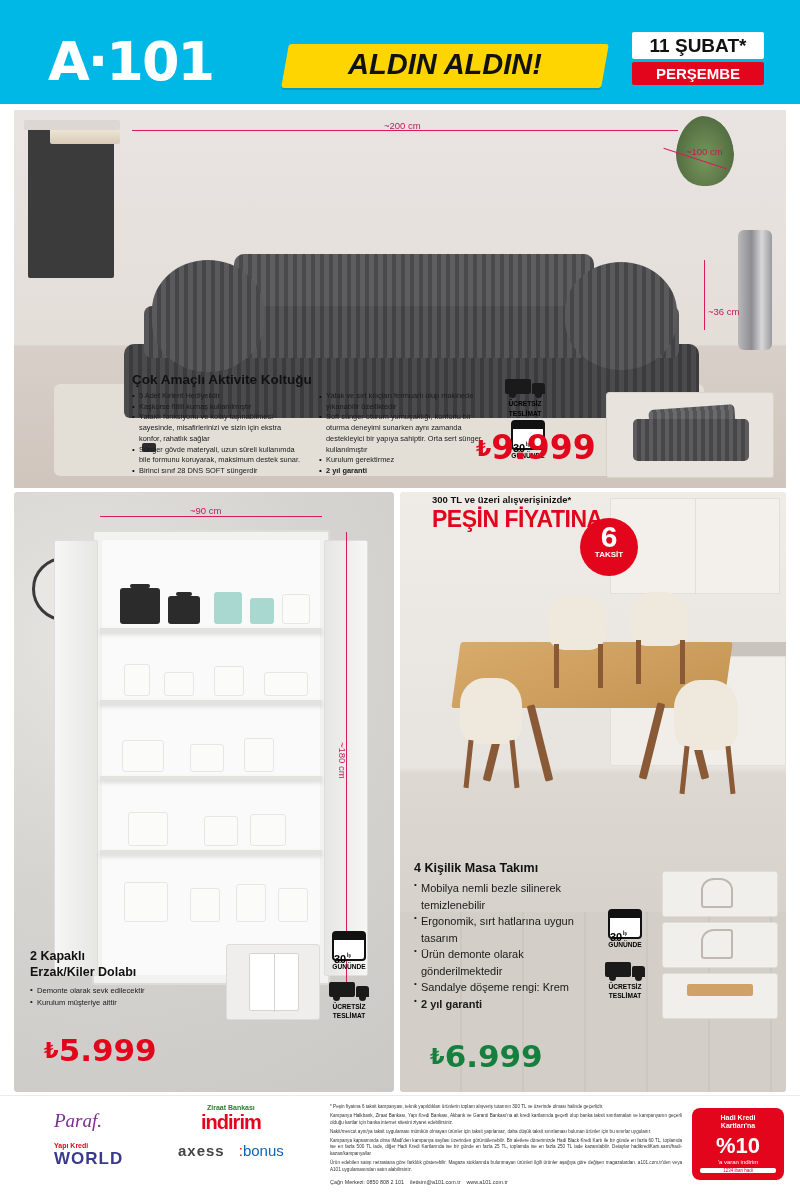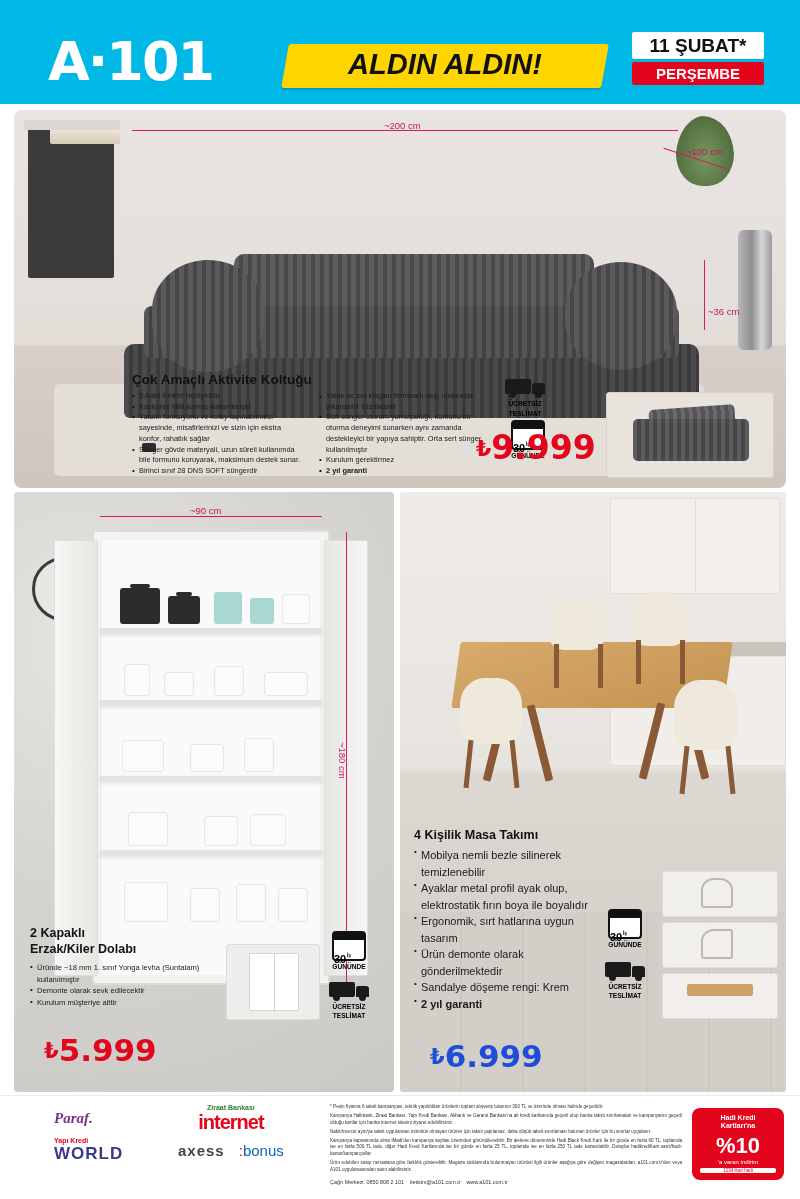--- a/index.html
+++ b/index.html
@@ -52,21 +52,21 @@
     background: #e3051b; color: #fff;
     font-size: 15px; font-weight: bold; padding: 3px 0 3px;
     border-radius: 2px; margin-top: 3px;
   }
 
   
   .sec1 {
     position: absolute; left: 14px; top: 110px;
     width: 772px; height: 378px;
     background: linear-gradient(135deg,#f5e9ef 0%, #efe2e9 55%, #e9dde4 100%);
-    border-radius: 8px; overflow: hidden;
+    border-radius: 0; overflow: hidden;
   }
   .room-bg {
     position: absolute; left: 0; top: 0; width: 772px; height: 378px;
     background:
       linear-gradient(to bottom, #e9e4e2 0%, #e4ded9 62%, #d8cfc8 62.5%, #cfc5bd 100%);
   }
   .plant {
     position: absolute; right: 52px; top: 6px; width: 58px; height: 70px;
     background: radial-gradient(ellipse at 50% 60%, #6a8f4e 0%, #43612f 70%, rgba(67,97,47,0) 72%);
     border-radius: 40% 60% 50% 50%;
@@ -306,38 +306,38 @@
   .floor-tile { position:absolute; left:0; bottom:0; width:386px; height:180px;
     background: repeating-linear-gradient(90deg,#d3cec7 0px,#d3cec7 60px,#cdc7c0 60px,#cdc7c0 62px);
   }
 
   .s3-info { position: absolute; left: 14px; bottom: 80px; width: 176px; }
   .s3-title { font-size: 12.5px; font-weight: bold; color: #111; margin-bottom: 5px; }
   .s3-bullets { list-style:none; }
   .s3-bullets li { font-size: 11px; line-height: 1.5; color:#1a1a1a; padding-left: 7px; position: relative; }
   .s3-bullets li::before { content:"•"; position:absolute; left:0; top:-1px; font-size:8px; }
   .s3-bullets li.bold { font-weight:bold; }
-  .price3 { left: 30px; bottom: 18px; font-size: 31px; position:absolute; color:#1d4ed8; font-weight:bold; font-family:"DejaVu Sans",sans-serif;}
+  .price3 { left: 30px; bottom: 18px; font-size: 31px; position:absolute; color:#15803d; font-weight:bold; font-family:"DejaVu Sans",sans-serif;}
   .price3 .cur { font-size: 21px; vertical-align: 3px; }
   .s3-badges { position: absolute; left: 196px; bottom: 92px; width: 58px; text-align:center; }
   .s3-thumbs { position:absolute; right: 8px; bottom: 68px; width: 116px; }
   .s3-thumb {
     width: 116px; height: 46px; background:#f1efec; border:1px solid #e0ddd9; border-radius:3px;
     margin-bottom: 5px; position:relative;
   }
   .mini-chair { position:absolute; left:38px; top:6px; width:32px; height:30px; border:2px solid #bdb8b0; border-radius:40% 40% 10% 10%; }
   .mini-table { position:absolute; left:24px; top:10px; width:66px; height:12px; background:#cfa268; border-radius:2px; }
 
   
   .footer {
     position: absolute; left: 0; bottom: 0; width: 800px; height: 104px; background: #fff;
     border-top: 1px solid #ececec;
   }
   .pay-logos { position: absolute; left: 54px; top: 14px; width: 260px; }
-  .paraf { font-family: "Liberation Serif", serif; font-style: italic; font-size: 15px; color: #7b2d8e; font-weight: bold; }
+  .paraf { font-family: "Liberation Serif", serif; font-style: italic; font-size: 19px; color: #7b2d8e; font-weight: normal; }
   .world { font-size: 17px; font-weight: bold; color: #3a3a8c; letter-spacing: 1px; }
   .world small { display:block; font-size: 7px; color:#e3051b; letter-spacing:0; }
   .bank-col { position: absolute; left: 178px; top: 8px; text-align:center; }
   .ziraat { font-size: 7px; color: #2e7d32; font-weight: bold; }
   .bankkart { font-size: 20px; font-weight: bold; color: #e3051b; letter-spacing: -1px;}
   .axess { font-size: 15px; font-weight: bold; color: #444; letter-spacing: 1px; }
   .bonus { font-size: 15px; font-weight: normal; color: #0b63b5; }
   .bonus .dot { color:#e3051b; }
   .legal {
     position: absolute; left: 330px; top: 8px; width: 352px;
@@ -481,21 +481,20 @@
     <div class="dim-label" style="left:176px; top:13px;">~90 cm</div>
     <div class="dim-v" style="left:332px; top:40px; height:450px;"></div>
     <div class="dim-label" style="left:334px; top:250px; transform:rotate(90deg); transform-origin:left top;">~180 cm</div>
 
     <div class="s2-info">
       <div class="s2-title">
         <span>2 Kapaklı</span><br>
         <span>Erzak/Kiler Dolabı</span>
       </div>
       <ul class="s2-bullets">
-        <li>Üründe ~18 mm 1. sınıf Yonga levha (Suntalam) kullanılmıştır</li>
         <li>Demonte olarak sevk edilecektir</li>
         <li>Kurulum müşteriye aittir</li>
       </ul>
     </div>
 
     <div class="s2-thumb">
       <div class="cb"></div>
     </div>
 
     <div class="s2-badges">
@@ -546,21 +545,20 @@
     <div class="chair-leg" style="left:280px; top:148px; height:44px;"></div>
 
     <div class="chair" style="left:274px; top:188px; width:64px; height:70px;"></div>
     <div class="chair-leg" style="left:282px; top:254px; height:48px; transform:rotate(6deg);"></div>
     <div class="chair-leg" style="left:328px; top:254px; height:48px; transform:rotate(-6deg);"></div>
 
     <div class="s3-info">
       <div class="s3-title">4 Kişilik Masa Takımı</div>
       <ul class="s3-bullets">
         <li>Mobilya nemli bezle silinerek temizlenebilir</li>
-        <li>Ayaklar metal profil ayak olup, elektrostatik fırın boya ile boyalıdır</li>
         <li>Ergonomik, sırt hatlarına uygun tasarım</li>
         <li>Ürün demonte olarak gönderilmektedir</li>
         <li>Sandalye döşeme rengi: Krem</li>
         <li class="bold">2 yıl garanti</li>
       </ul>
     </div>
 
     <div class="s3-badges">
       <div class="cal-icon">
         <div class="top"></div>
@@ -589,32 +587,40 @@
           <div class="mini-table"></div>
         </div>
     </div>
 
     <div class="price-tag price3">
       <span class="cur">₺</span><span>6.999</span>
     </div>
   </div>
 
 
+  <div class="taksit">
+    <div class="taksit-top">300 TL ve üzeri alışverişinizde*</div>
+    <div class="taksit-mid">PEŞİN FİYATINA</div>
+    <div class="taksit-circle">
+      <div class="n">6</div>
+      <div class="t">TAKSİT</div>
+    </div>
+  </div>
 
   <div class="footer">
     <div class="pay-logos">
       <div class="paraf">Paraf.</div>
       <div class="world" style="margin-top:10px;">
         <small>Yapı Kredi</small>
         <span>WORLD</span>
       </div>
     </div>
     <div class="bank-col">
       <div class="ziraat">Ziraat Bankası</div>
-      <div class="bankkart">internet</div>
+      <div class="bankkart">indirim</div>
       <div style="margin-top:8px; display:flex; gap:14px; align-items:center;">
         <span class="axess">axess</span>
         <span class="bonus"><span class="dot">:</span><span>bonus</span></span>
       </div>
     </div>
 
     <div class="legal">
       <p>* Peşin fiyatına 6 taksit kampanyası, teknik yapıldıkları ürünlerin toplam alışveriş tutarının 300 TL ve üzerinde olması halinde geçerlidir.</p>
       <p>Kampanya Halkbank, Ziraat Bankası, Yapı Kredi Bankası, Akbank ve Garanti Bankası'na ait kredi kartlarında geçerli olup banka taksit sınırlamaları ve kampanyanın geçerli olduğu kartlar için banka internet sitesini ziyaret edebilirsiniz.</p>
       <p>Nakit/mevcut aynı/ya taksit uygulaması mümkün olmayan ürünler için taksit yapılamaz, daha düşük taksit sınırlaması bulunan ürünler için bu sınırlar uygulanır.</p>

